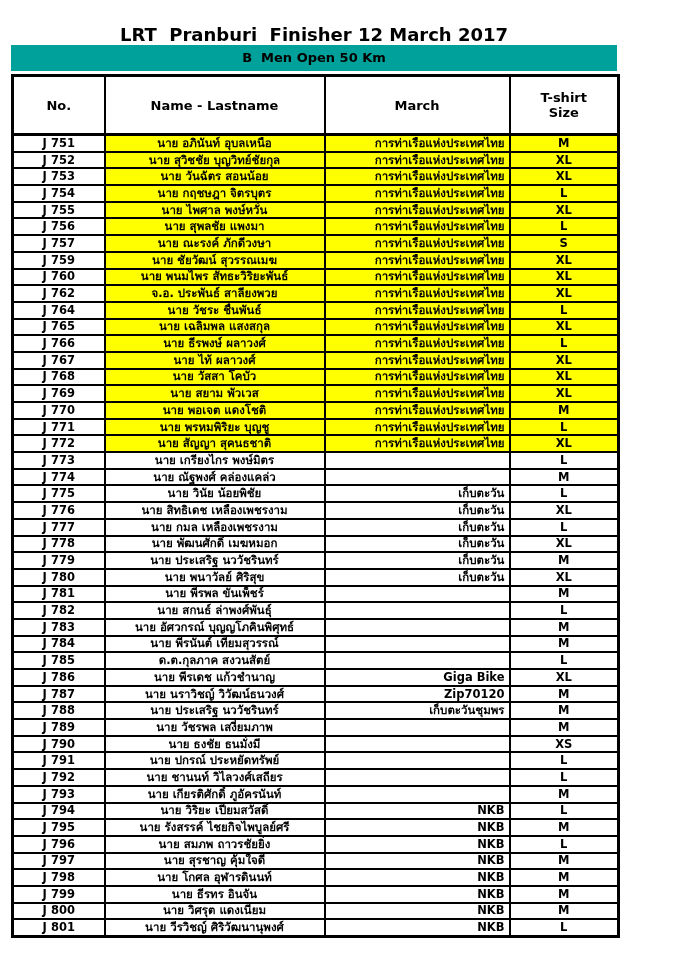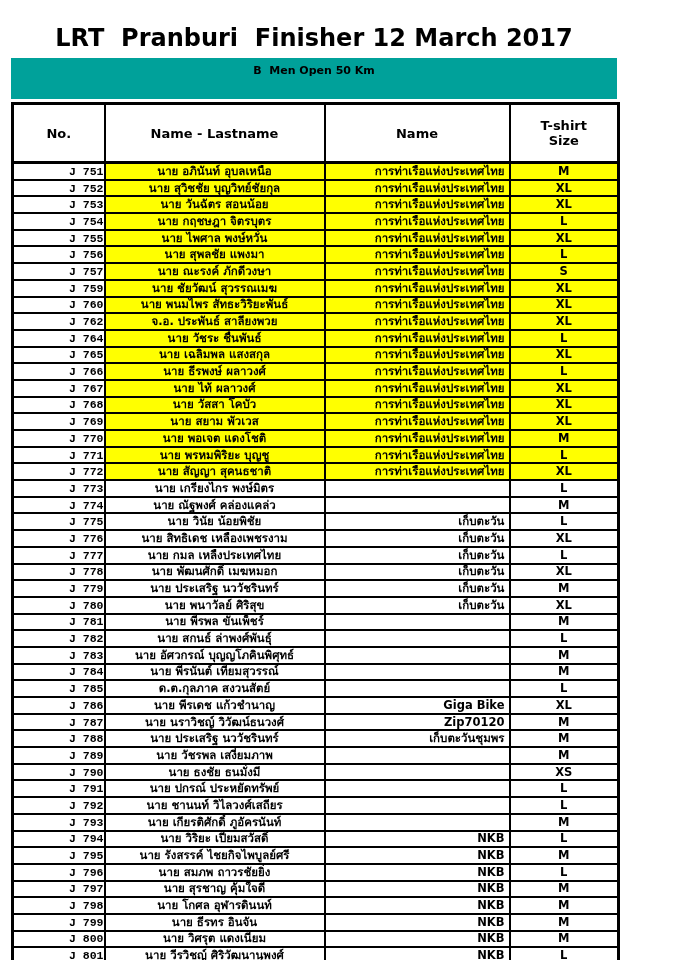--- a/index.html
+++ b/index.html
@@ -4,45 +4,44 @@
 <style>
   html, body { margin:0; padding:0; background:#ffffff; }
   body {
     width:696px; height:960px; overflow:hidden;
     font-family:"DejaVu Sans", "Liberation Sans", sans-serif;
     color:#000;
   }
   .sheet { padding:24px 0 0 11px; }
   .title {
     width:606px; text-align:center;
-    font-size:24px; font-weight:bold; white-space:pre;
-    margin-bottom:6px;
+    font-size:18px; font-weight:bold; white-space:pre;
   }
   .banner {
-    width:606px; height:41px; line-height:25px;
+    width:606px; height:26px; line-height:25px;
     background:var(--banner,#00A19A);
-    text-align:center; font-size:11px; font-weight:bold; white-space:pre;
+    text-align:center; font-size:13px; font-weight:bold; white-space:pre;
     margin-bottom:3px;
   }
   table {
     border-collapse:collapse; table-layout:fixed;
     width:606px; border:3px solid #000;
   }
   th {
     border:2px solid #000; border-bottom:3px solid #000;
     font-size:13px; font-weight:bold; text-align:center;
     height:20px; padding:13px; background:#fff;
   }
   td {
     border:2px solid #000;
     font-size:11.5px; font-weight:bold;
     height:14.7px; line-height:13px;
     padding:0 4px; overflow:hidden; white-space:nowrap;
   }
-  td.c-no   { text-align:right; padding:0;font-family:Liberation Mono, monospace; }
+  td.c-no   { text-align:center; padding:0; }
   td.c-name { text-align:center; }
   td.c-team { text-align:right; }
   td.c-size { text-align:center; padding:0; }
   td.hl { background:var(--hl,#FFFF00); }
 </style>
 </head>
 <body>
 
 <div class="sheet">
   <div class="title">LRT  Pranburi  Finisher 12 March 2017</div>
@@ -51,21 +50,21 @@
     <colgroup>
       <col style="width:92px">
       <col style="width:220px">
       <col style="width:185px">
       <col style="width:109px">
     </colgroup>
     <thead>
       <tr>
         <th>No.</th>
         <th>Name - Lastname</th>
-        <th>Name</th>
+        <th>March</th>
         <th>T-shirt Size</th>
       </tr>
     </thead>
     <tbody id="rows">
         <tr>
           <td class="c-no">J 751</td>
           <td class="c-name hl">นาย อภินันท์ อุบลเหนือ</td>
           <td class="c-team hl">การท่าเรือแห่งประเทศไทย</td>
           <td class="c-size hl">M</td>
         </tr>
@@ -196,21 +195,21 @@
           <td class="c-size">L</td>
         </tr>
         <tr>
           <td class="c-no">J 776</td>
           <td class="c-name">นาย สิทธิเดช เหลืองเพชรงาม</td>
           <td class="c-team">เก็บตะวัน</td>
           <td class="c-size">XL</td>
         </tr>
         <tr>
           <td class="c-no">J 777</td>
-          <td class="c-name">นาย กมล เหลืงประเทศไทย</td>
+          <td class="c-name">นาย กมล เหลืองเพชรงาม</td>
           <td class="c-team">เก็บตะวัน</td>
           <td class="c-size">L</td>
         </tr>
         <tr>
           <td class="c-no">J 778</td>
           <td class="c-name">นาย พัฒนศักดิ์ เมฆหมอก</td>
           <td class="c-team">เก็บตะวัน</td>
           <td class="c-size">XL</td>
         </tr>
         <tr>

